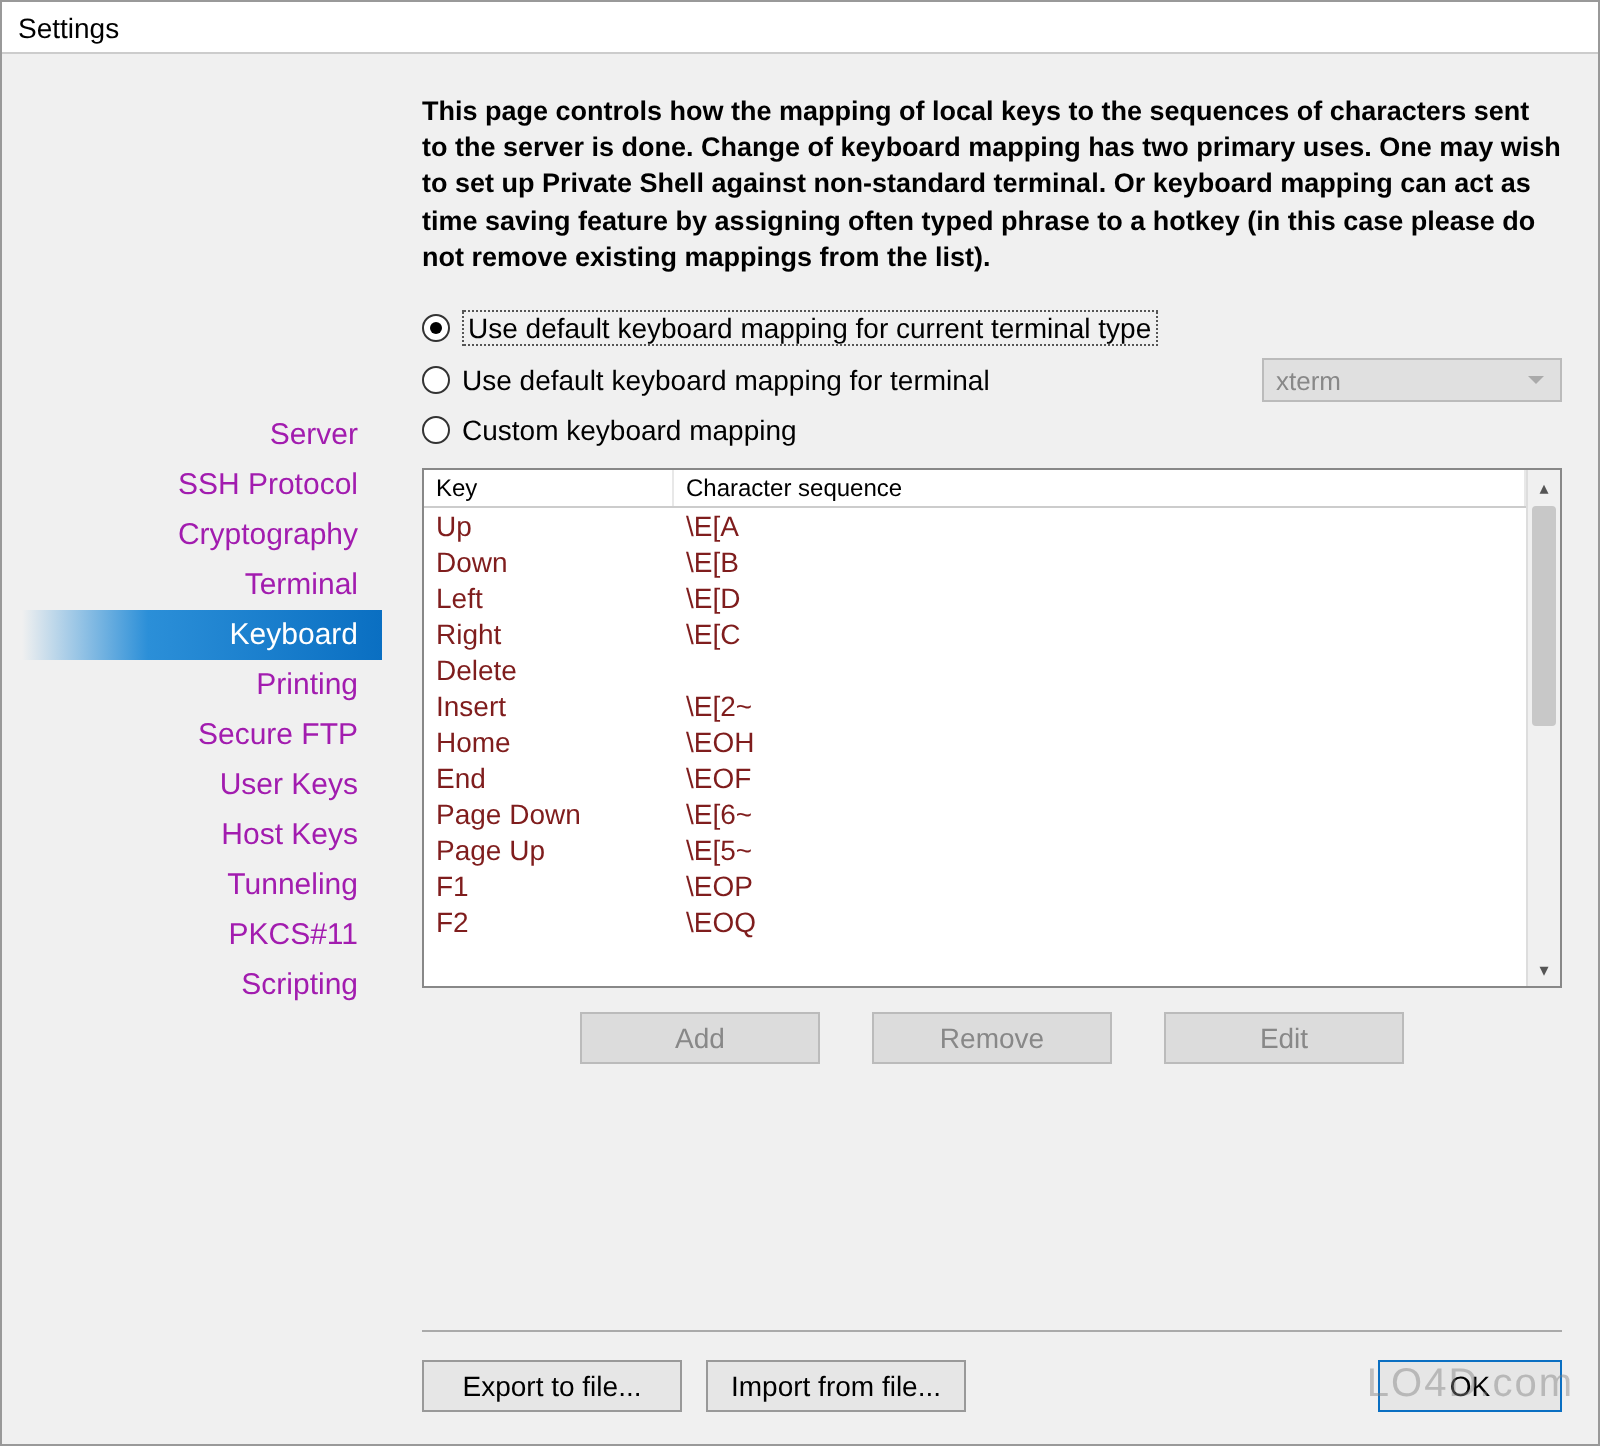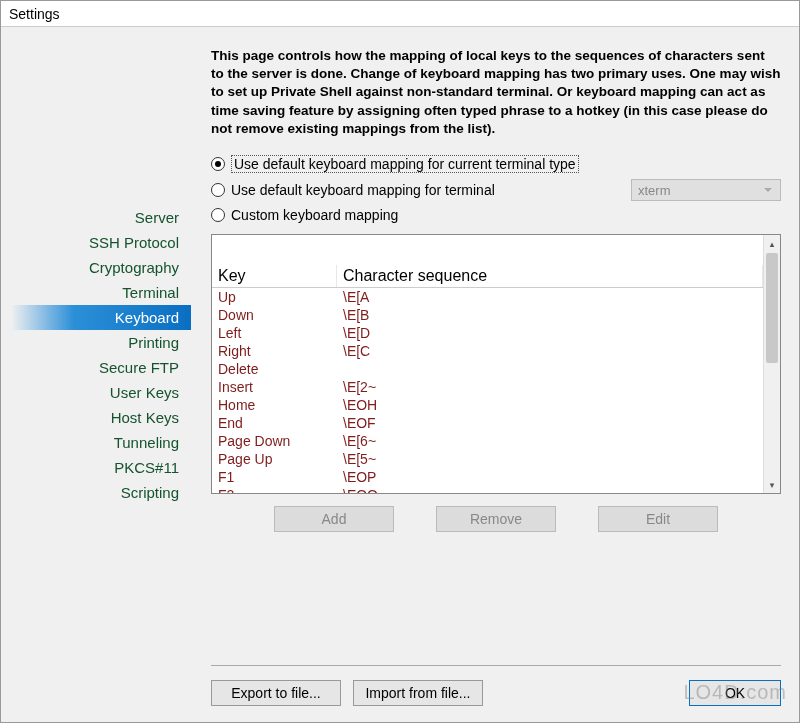--- a/index.html
+++ b/index.html
@@ -35,21 +35,21 @@
   .sidebar {
     width: 180px;
     padding-top: 168px;
     padding-right: 0;
   }
   .sidebar-item {
     text-align: right;
     padding: 4px 12px 4px 4px;
     font-size: 15px;
     cursor: pointer;
-    color: #14532d;
+    color: #a21caf;
     margin: 0;
   }
   .sidebar-item.active {
     background: linear-gradient(to right, #f0f0f0 0%, #2b8fd8 35%, #0a6fc2 100%);
     color: #fff;
   }
   .main {
     flex: 1;
     padding: 0 8px 0 20px;
     display: flex;
@@ -122,23 +122,22 @@
     flex: 1;
     overflow: hidden;
   }
   .thead {
     display: flex;
     border-bottom: 1px solid #ccc;
     background: #fff;
   }
   .th {
     padding: 2px 6px;
-    font-size: 16px;
+    font-size: 12px;
     border-right: 1px solid #e8e8e8;
-    margin-top: 30px;
   }
   .th.key { width: 125px; }
   .th.seq { flex: 1; }
   .trow { display: flex; font-size: 14px; color: #7f1d1d; }
   .td { padding: 1px 6px; }
   .td.key { width: 125px; }
   .td.seq { flex: 1; }
   .vscroll {
     width: 17px;
     background: #f0f0f0;
@@ -159,21 +158,21 @@
   .vscroll .arrow.down { bottom: 0; }
   .vscroll .thumb {
     position: absolute;
     left: 2px; right: 2px;
     top: 18px; height: 110px;
     background: #c8c8c8;
     border-radius: 2px;
   }
   .btn-row {
     display: flex;
-    gap: 42px;
+    gap: 26px;
     justify-content: center;
     margin-top: 12px;
   }
   .btn {
     width: 120px;
     height: 26px;
     background: #dcdcdc;
     border: 1px solid #bbb;
     display: flex;
     align-items: center;

